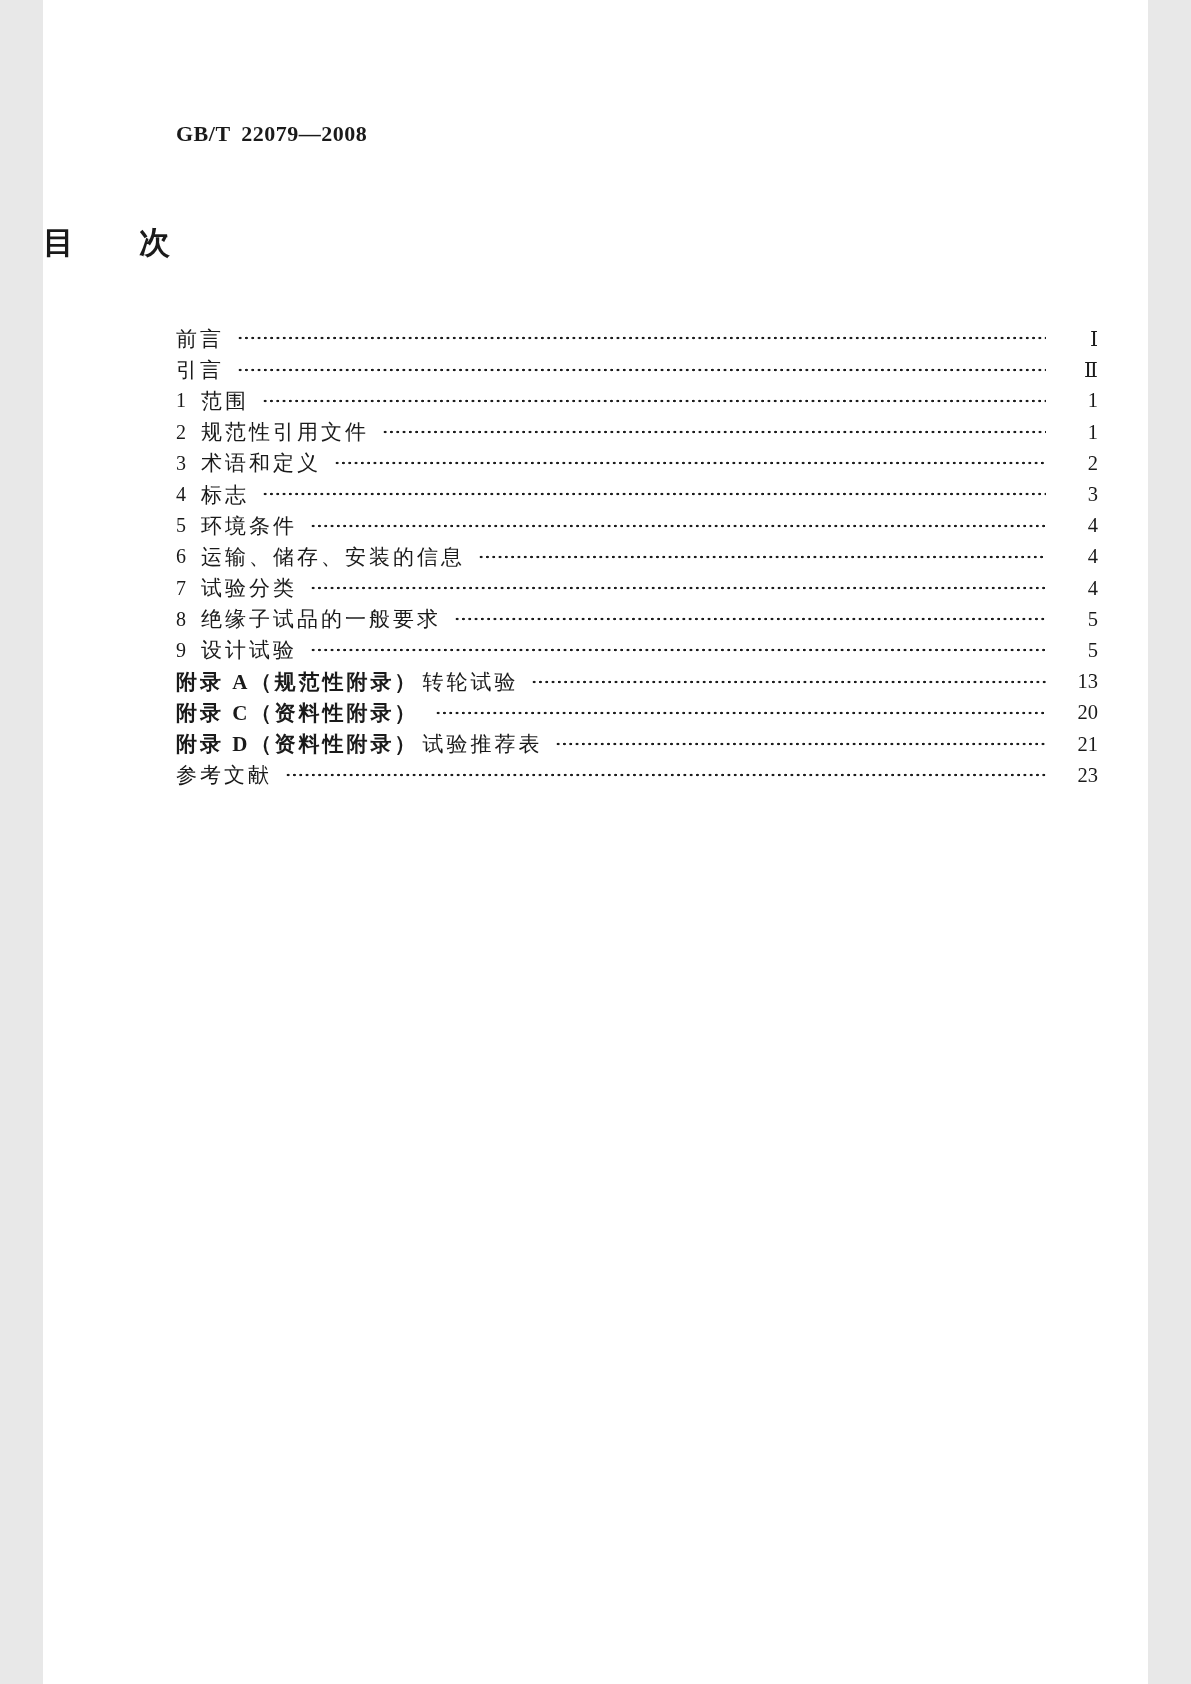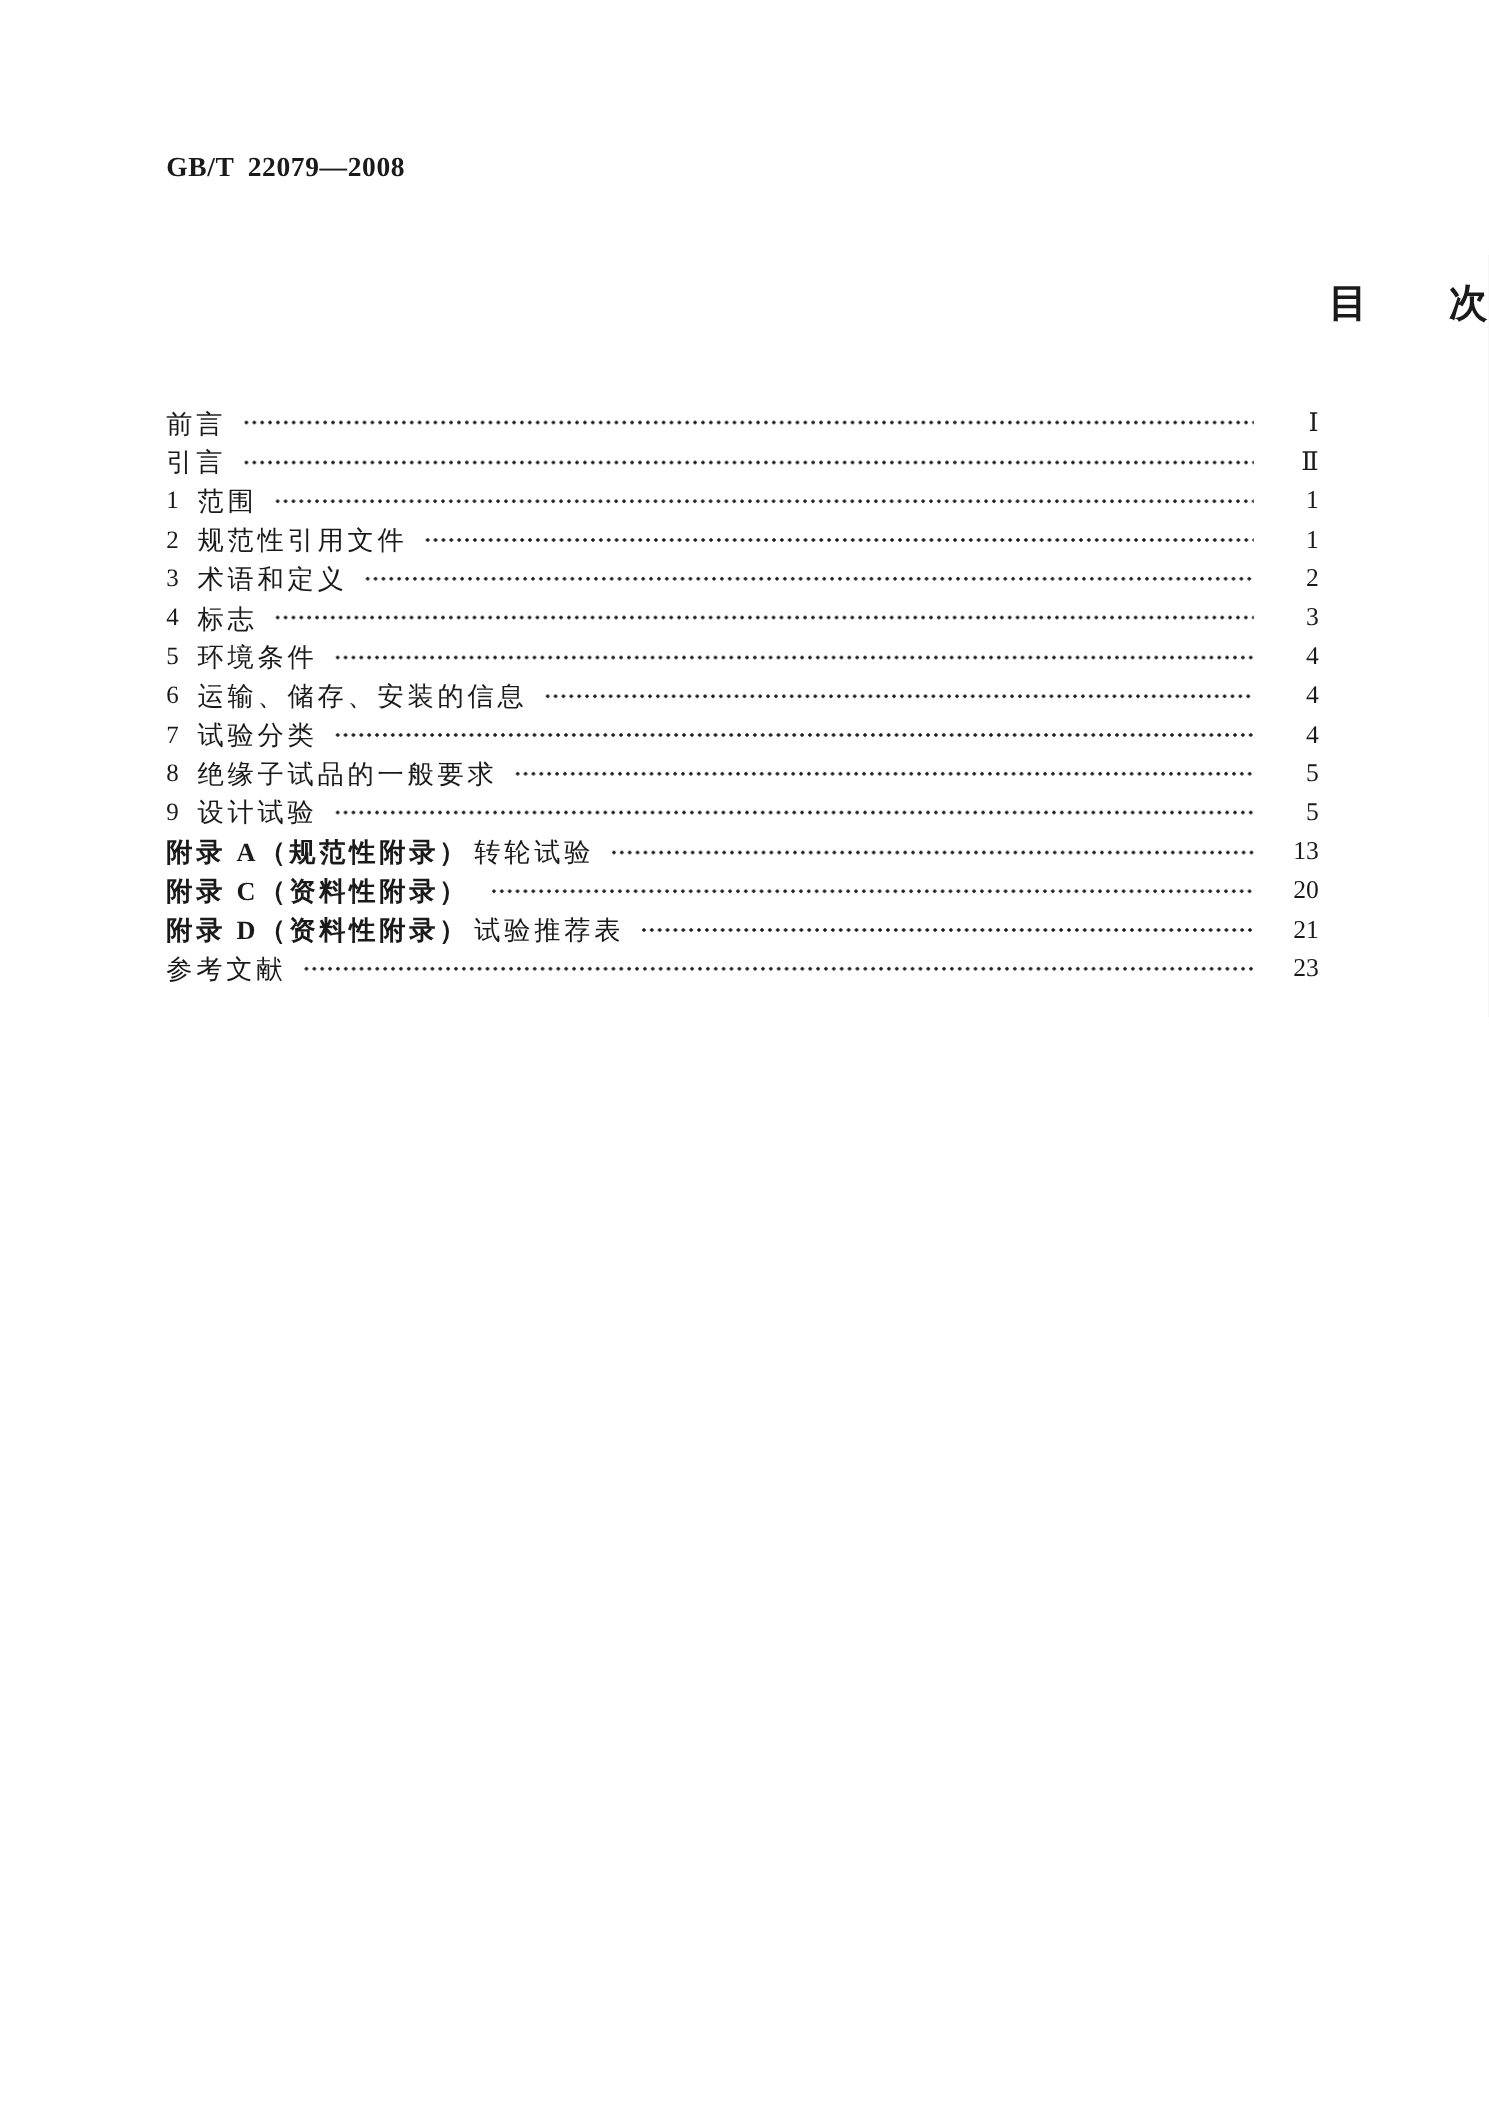--- a/index.html
+++ b/index.html
@@ -2,21 +2,21 @@
 <html><head>
 <meta charset="utf-8">
 <style>
   html, body {
     margin: 0;
     padding: 0;
     background: #e8e8e8;
   }
   .paper {
     position: relative;
-    width: 1191px;
+    width: 1105px;
     height: 1684px;
     margin: 0 auto;
     background: #ffffff;
     color: #1a1a1a;
     font-family: "Liberation Serif", "DejaVu Serif", serif;
     overflow: hidden;
   }
   .std-no {
     position: absolute;
     left: 133px;
@@ -26,21 +26,21 @@
     letter-spacing: 0.5px;
     word-spacing: 5px;
     white-space: nowrap;
   }
   .toc-title {
     position: absolute;
     left: 0;
     top: 222px;
     width: 100%;
     margin: 0;
-    text-align: right;
+    text-align: left;
     font-size: 31px;
     font-weight: bold;
     font-family: "Liberation Sans", "DejaVu Sans", sans-serif;
     letter-spacing: 1px;
   }
   .toc {
     position: absolute;
     left: 133px;
     top: 323px;
     width: 922px;

